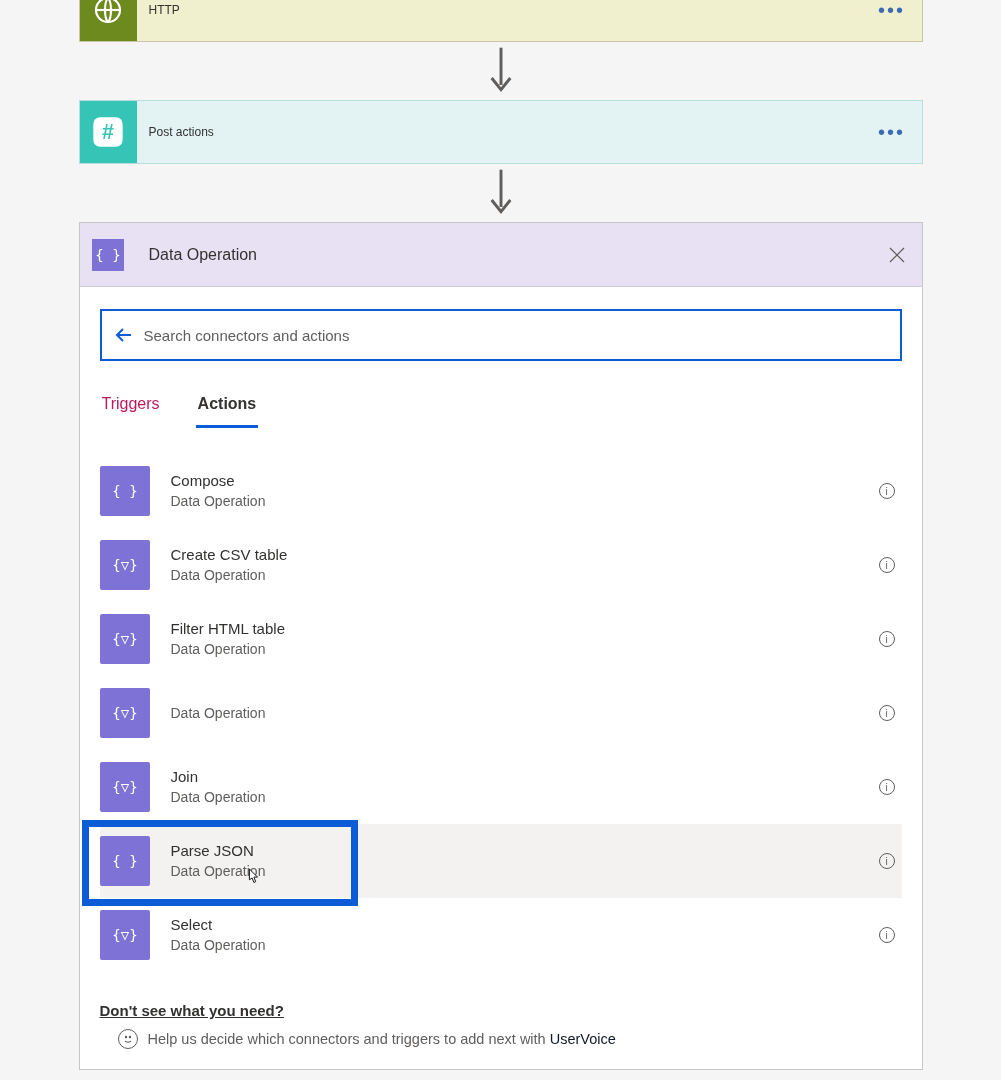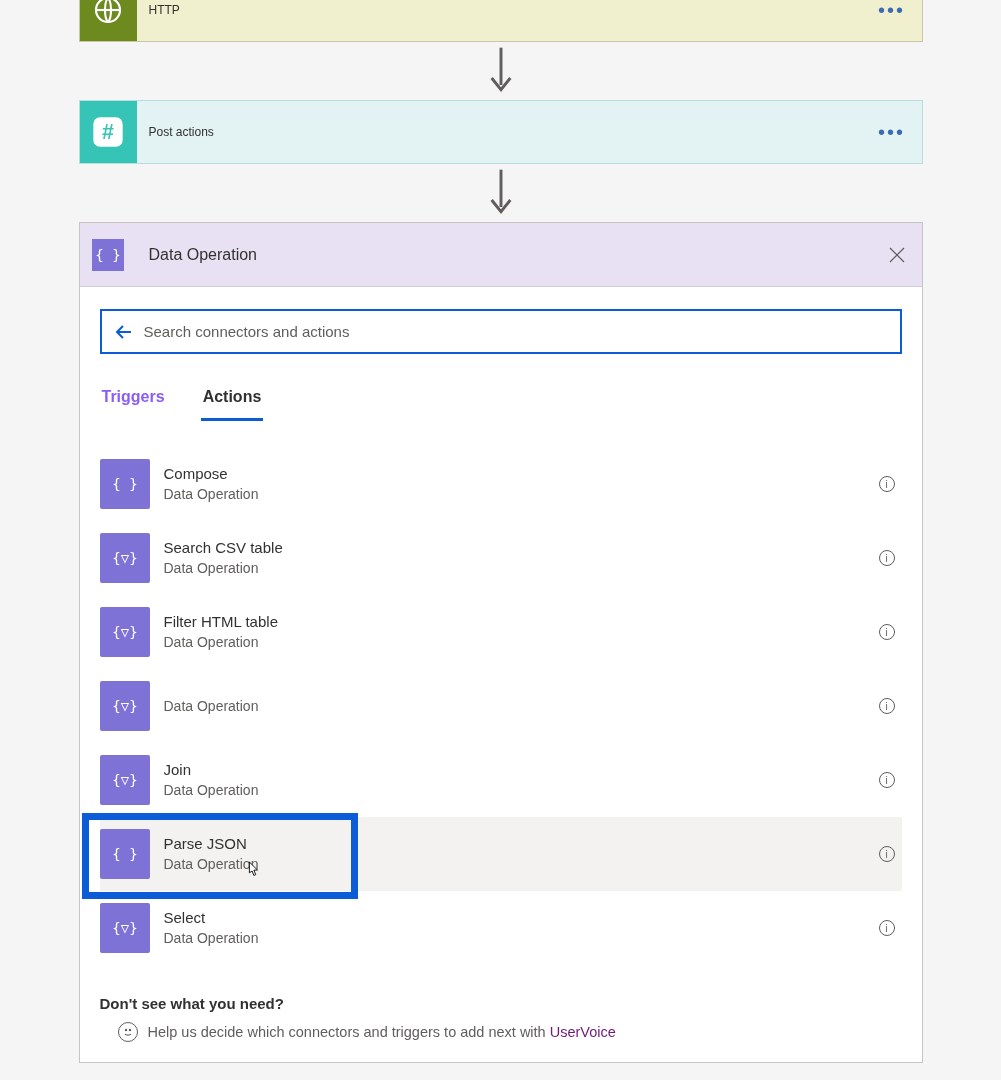--- a/index.html
+++ b/index.html
@@ -95,21 +95,21 @@
     color: #605e5c;
     cursor: pointer;
   }
   .picker-body {
     padding: 22px 20px 10px 20px;
   }
   .search-box {
     border: 2px solid #0b5cd6;
     display: flex;
     align-items: center;
-    height: 45px;
+    height: 52px;
     padding: 0 8px;
   }
   .search-back {
     width: 28px;
     height: 28px;
     display: flex;
     align-items: center;
     justify-content: center;
     color: #0b5cd6;
     cursor: pointer;
@@ -127,24 +127,23 @@
 
   .tab-row {
     display: flex;
     margin-top: 28px;
     border-bottom: 1px solid transparent;
   }
   .tab {
     padding: 6px 2px 14px 2px;
     margin-right: 34px;
     font-size: 16px;
-    color: #8b5cf6;
+    color: #be185d;
     cursor: pointer;
     position: relative;
-    font-weight: bold;
   }
   .tab.active {
     color: #323130;
     font-weight: 700;
   }
   .tab.active::after {
     content: "";
     position: absolute;
     left: 0; right: 0; bottom: -1px;
     height: 3px;
@@ -164,21 +163,21 @@
     height: 50px;
     background: #7f72d6;
     display: flex;
     align-items: center;
     justify-content: center;
     flex-shrink: 0;
     border-radius: 2px;
   }
   .action-text {
     flex: 1;
-    padding-left: 14px;
+    padding-left: 21px;
     line-height: 1.35;
   }
   .action-name { font-size: 15px; color: #323130; }
   .action-sub { font-size: 14px; color: #605e5c; }
   .action-info {
     width: 30px;
     display: flex;
     align-items: center;
     justify-content: center;
     color: #605e5c;
@@ -206,37 +205,38 @@
 
   .footer {
     margin-top: 30px;
     padding-bottom: 10px;
   }
   .footer-title {
     font-size: 15px;
     color: #323130;
     font-weight: 600;
     margin-bottom: 10px;
+    text-decoration: underline;
   }
   .footer-line {
     display: flex;
     align-items: center;
     font-size: 14.5px;
     color: #605e5c;
     padding-left: 18px;
   }
   .footer-line .smiley {
     width: 20px; height: 20px;
     border: 1.5px solid #605e5c;
     border-radius: 50%;
     display: flex; align-items: center; justify-content: center;
     font-size: 11px;
     margin-right: 10px;
   }
-  .footer-line a { color: #701a75; text-decoration: none; margin-left: 4px; text-align: right; }
+  .footer-line a { color: #0f172a; text-decoration: none; margin-left: 4px; text-align: right; }
 
   .cursor {
     position: absolute;
     width: 18px;
     height: 22px;
     pointer-events: none;
   }
   .dataop-icon-svg { width: 32px; height: 32px; }
 </style>
 </head>
@@ -333,21 +333,21 @@
             </div>
         </div>
 
         <div class="action-item">
           <div class="action-icon">
             <svg width="26" height="26" viewBox="0 0 26 26">
                 <text x="13" y="18" text-anchor="middle" font-size="14" fill="#fff" font-family="monospace">{▽}</text>
               </svg>
           </div>
           <div class="action-text">
-            <div class="action-name">Search CSV table</div>
+            <div class="action-name">Create CSV table</div>
             <div class="action-sub">Data Operation</div>
           </div>
           <div class="action-info">
               <span class="info-circle">i</span>
             </div>
         </div>
 
         <div class="action-item">
           <div class="action-icon">
             <svg width="26" height="26" viewBox="0 0 26 26">

